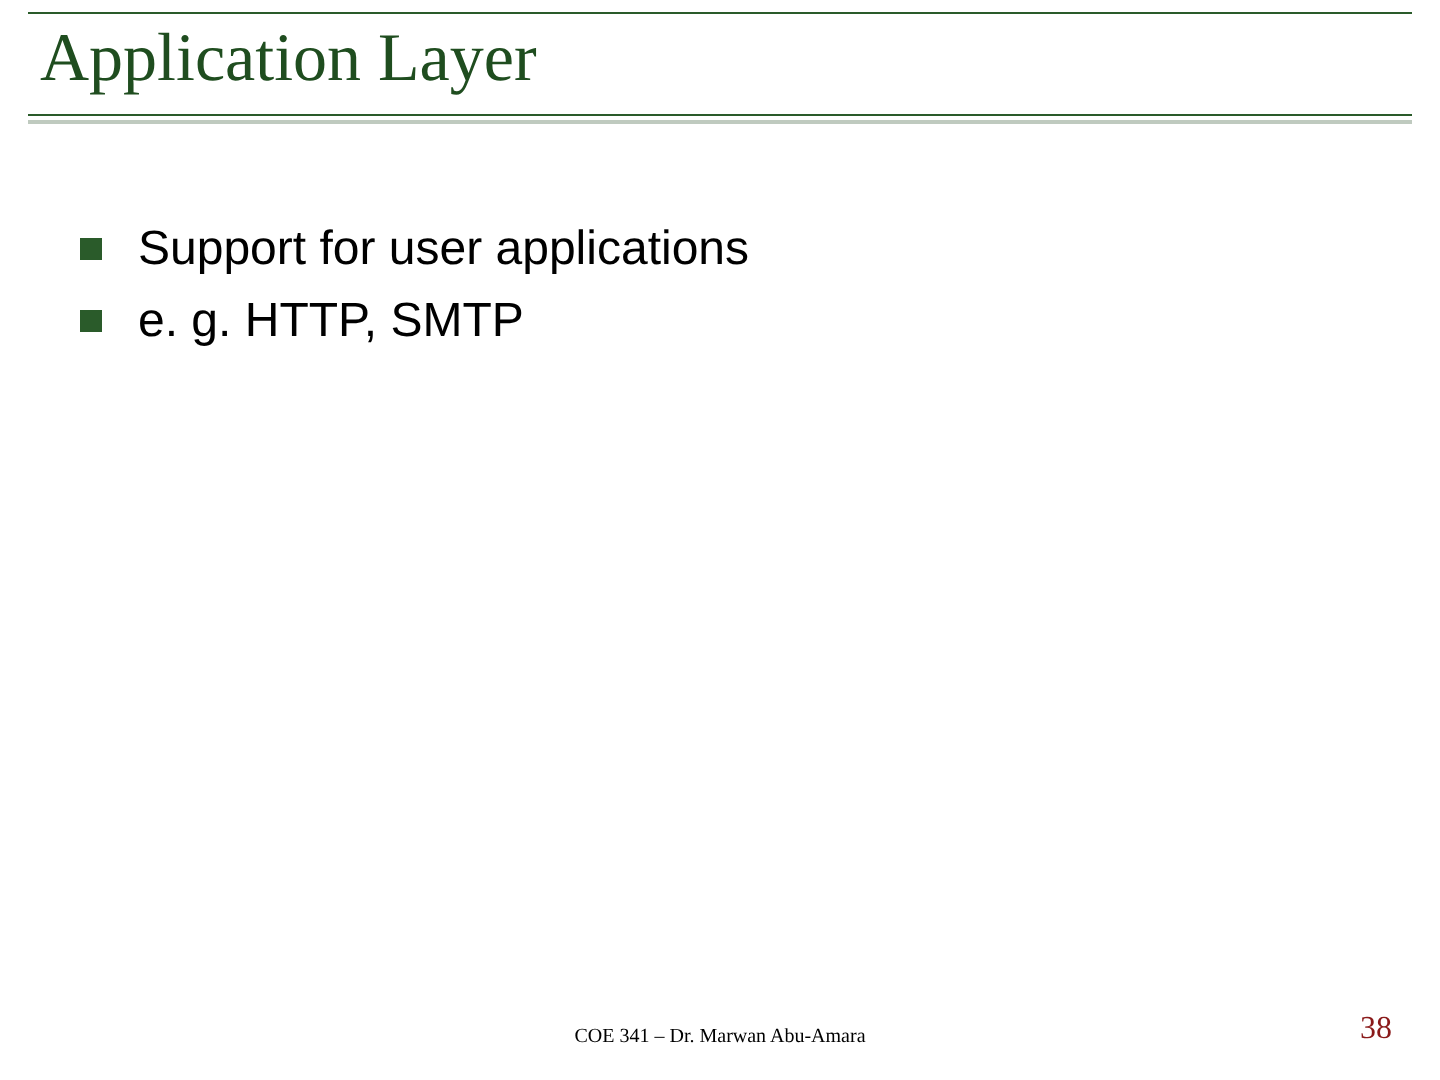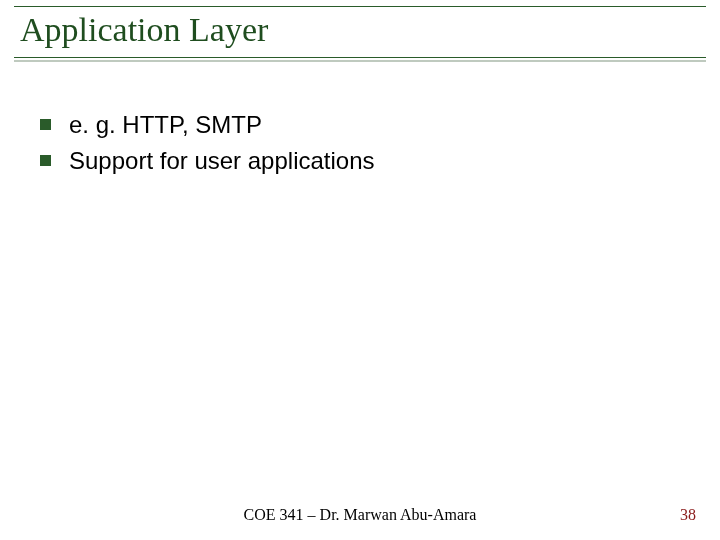--- a/index.html
+++ b/index.html
@@ -64,21 +64,21 @@
     font-size: 24px;
     color: #000;
     line-height: 1.25;
   }
   .footer-center {
     position: absolute;
     bottom: 16px;
     left: 0;
     right: 0;
     text-align: center;
-    font-size: 16px;
+    font-size: 10px;
     color: #000;
   }
   .page-number {
     position: absolute;
     bottom: 16px;
     right: 24px;
     font-size: 16px;
     color: #8a1a1a;
     font-family: "Times New Roman", Times, serif;
   }
@@ -92,25 +92,25 @@
     <div class="title-rule"></div>
     <h1 class="title">Application Layer</h1>
     <div class="title-underline"></div>
     <div class="title-underline-shadow"></div>
   </div>
 
   <div class="content">
     <ul class="bullet-list">
       <li class="bullet-item">
         <span class="bullet-icon"></span>
-        <span class="bullet-text">e. g. HTTP, SMTP</span>
+        <span class="bullet-text">Support for user applications</span>
       </li>
       <li class="bullet-item">
         <span class="bullet-icon"></span>
-        <span class="bullet-text">Support for user applications</span>
+        <span class="bullet-text">e. g. HTTP, SMTP</span>
       </li>
     </ul>
   </div>
 
   <div class="footer-center">COE 341 – Dr. Marwan Abu-Amara</div>
   <div class="page-number">38</div>
 
 </div>
 
 </body></html>

